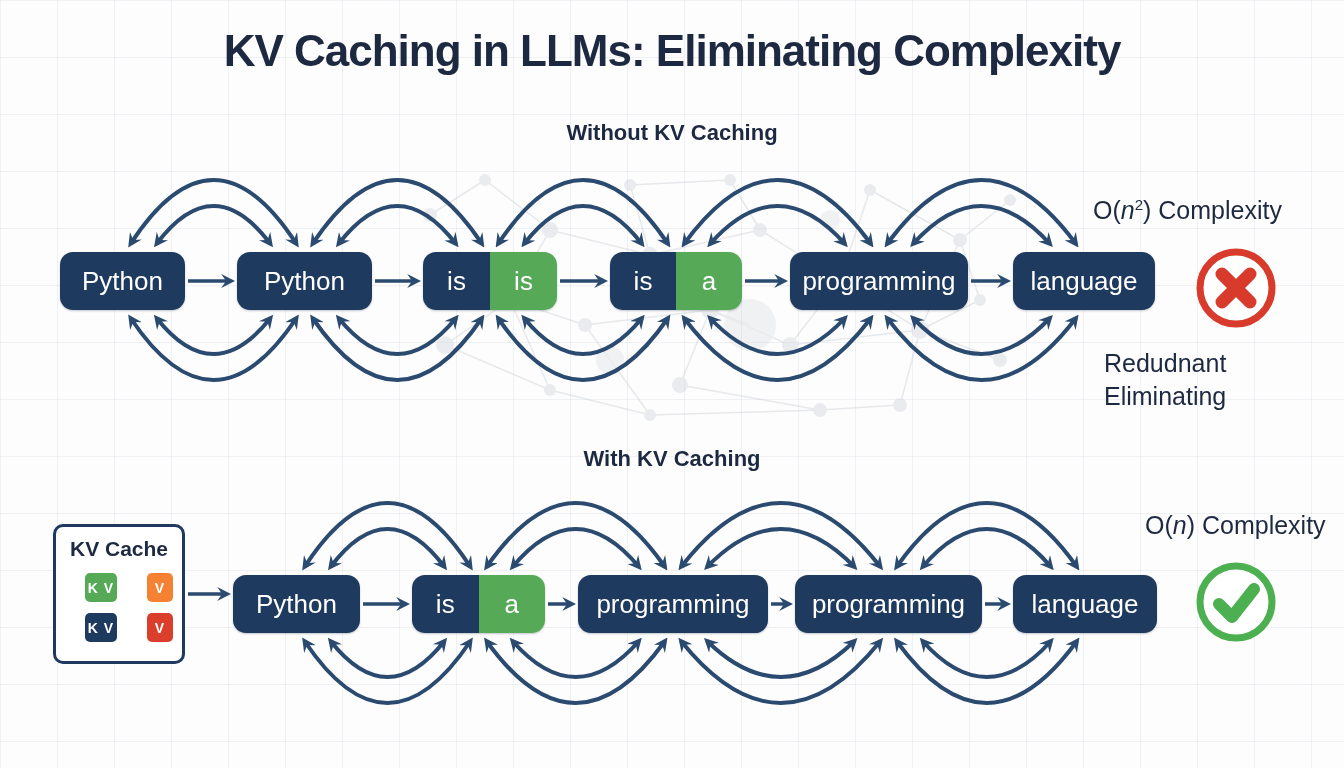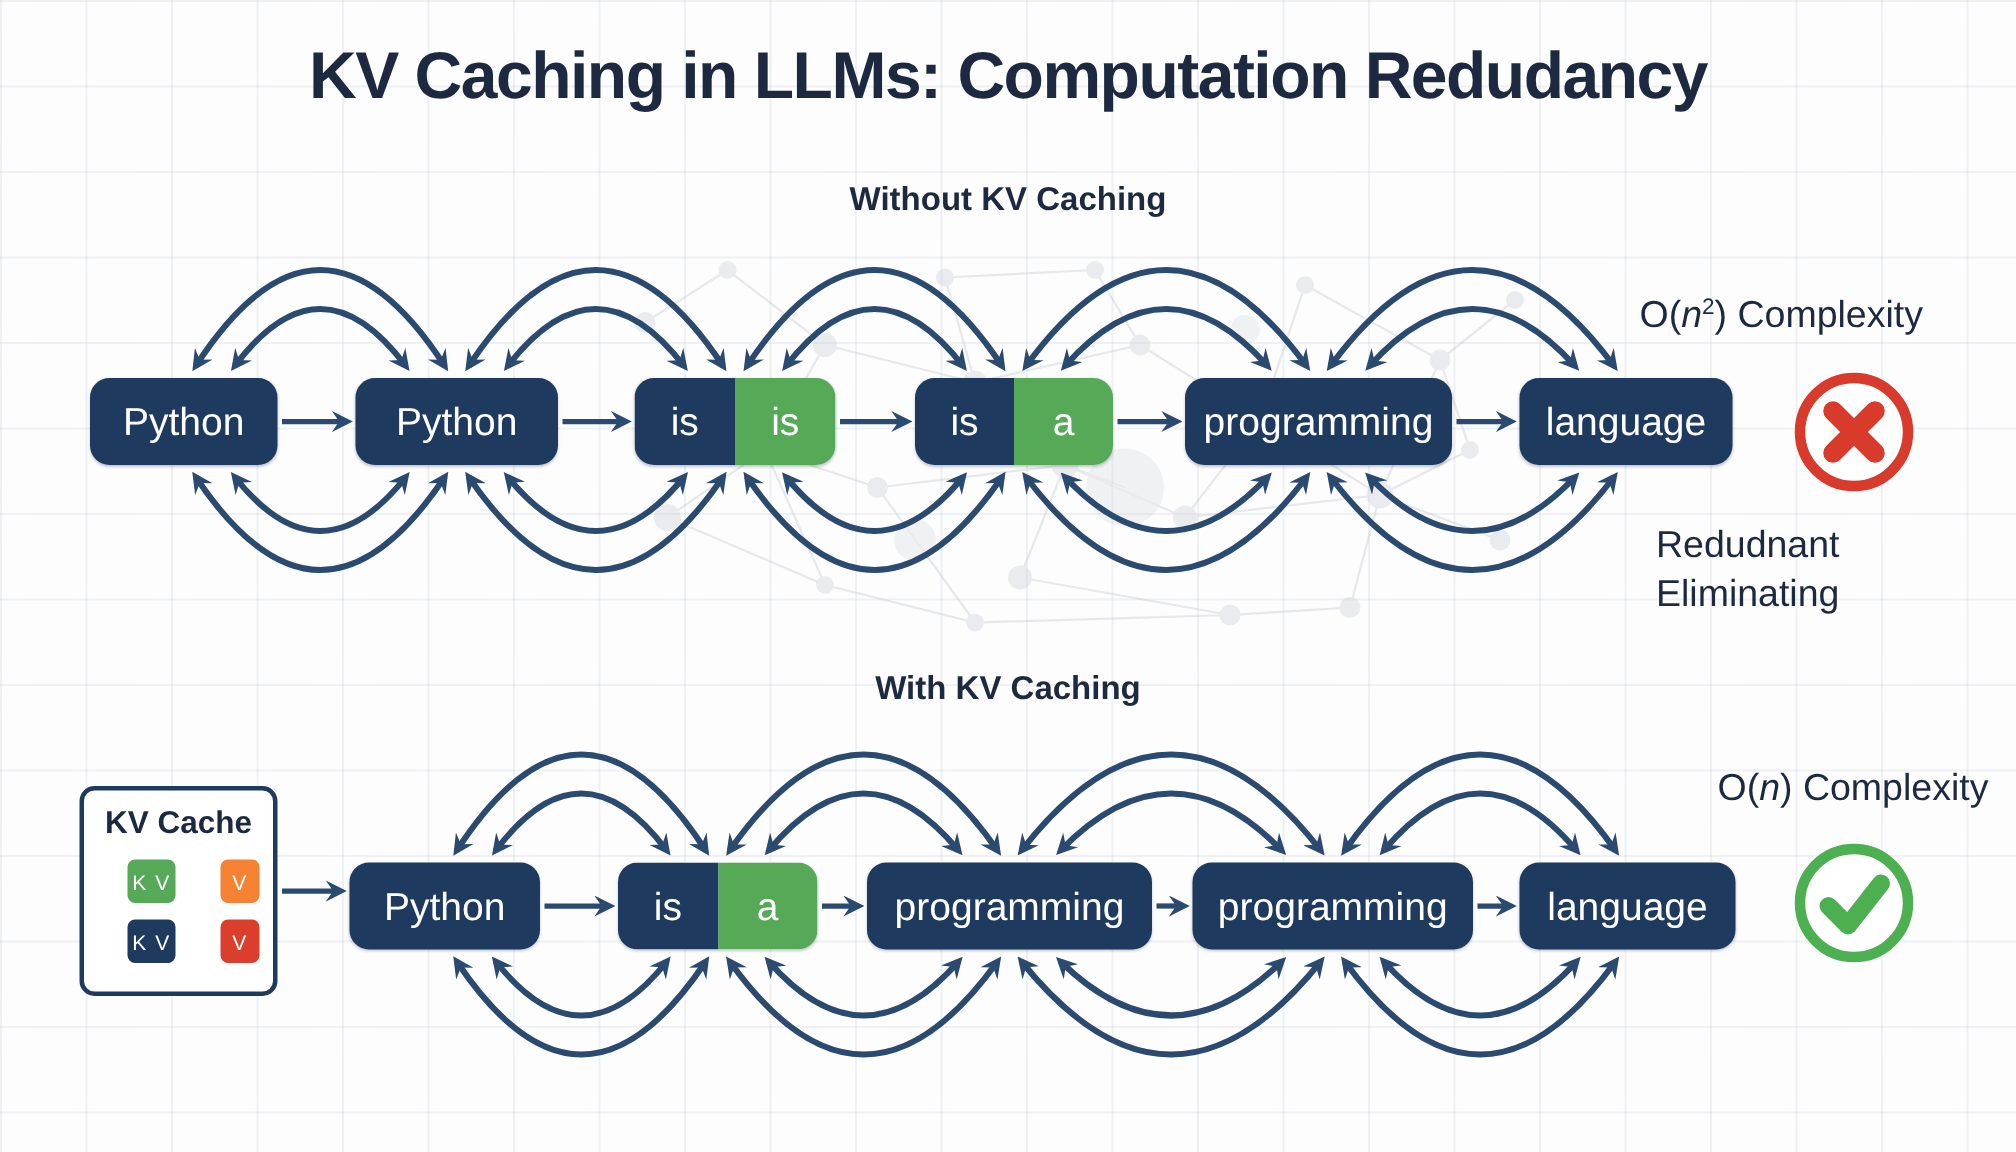--- a/index.html
+++ b/index.html
@@ -47,21 +47,21 @@
   #check-icon{left:1194px;top:560px;}
   .kv-box{
     position:absolute;left:53px;top:524px;width:132px;height:140px;z-index:2;
     background:#ffffff;border:3px solid #1f3a5f;border-radius:10px;
     box-sizing:border-box;display:flex;flex-direction:column;align-items:center;
   }
   .kv-title{margin-top:10px;font-size:21px;font-weight:700;color:#1c2940;}
   .kv-chips{margin-top:12px;display:grid;grid-template-columns:52px 46px;gap:11px 10px;}
   .chip{
     height:29px;border-radius:5px;display:flex;align-items:center;justify-content:center;
-    color:#fff;font-size:14px;font-weight:400;letter-spacing:1px;margin-left:20px;
+    color:#fff;font-size:14px;font-weight:700;letter-spacing:1px;margin-left:20px;
   }
   #overlay{position:absolute;left:0;top:0;z-index:5;pointer-events:none;}
 </style>
 </head>
 <body>
 
 <div id="canvas">
 
   <svg class="net" width="640" height="300" viewBox="0 0 640 300">
     <g stroke="#c3c7ce" stroke-width="1.5" fill="none">
@@ -91,21 +91,21 @@
         <circle cx="420" cy="250" r="7"></circle>
       <circle cx="250" cy="255" r="6"></circle>
         <circle cx="150" cy="230" r="6"></circle>
         <circle cx="580" cy="140" r="6"></circle>
       <circle cx="350" cy="165" r="26" opacity="0.7"></circle>
         <circle cx="210" cy="200" r="14" opacity="0.7"></circle>
         <circle cx="430" cy="60" r="10" opacity="0.7"></circle>
     </g>
   </svg>
 
-  <div class="title">KV Caching in LLMs: Computation Redudancy</div>
+  <div class="title">KV Caching in LLMs: Eliminating Complexity</div>
 
   <div class="section-heading" id="heading-1">Without KV Caching</div>
   <div class="section-heading" id="heading-2">With KV Caching</div>
 
   <div class="flow" id="r1">
     <div class="token" style="left:60px;width:125px">
         <span>Python</span>
       </div>
     <div class="token" style="left:237px;width:135px">
         <span>Python</span>

